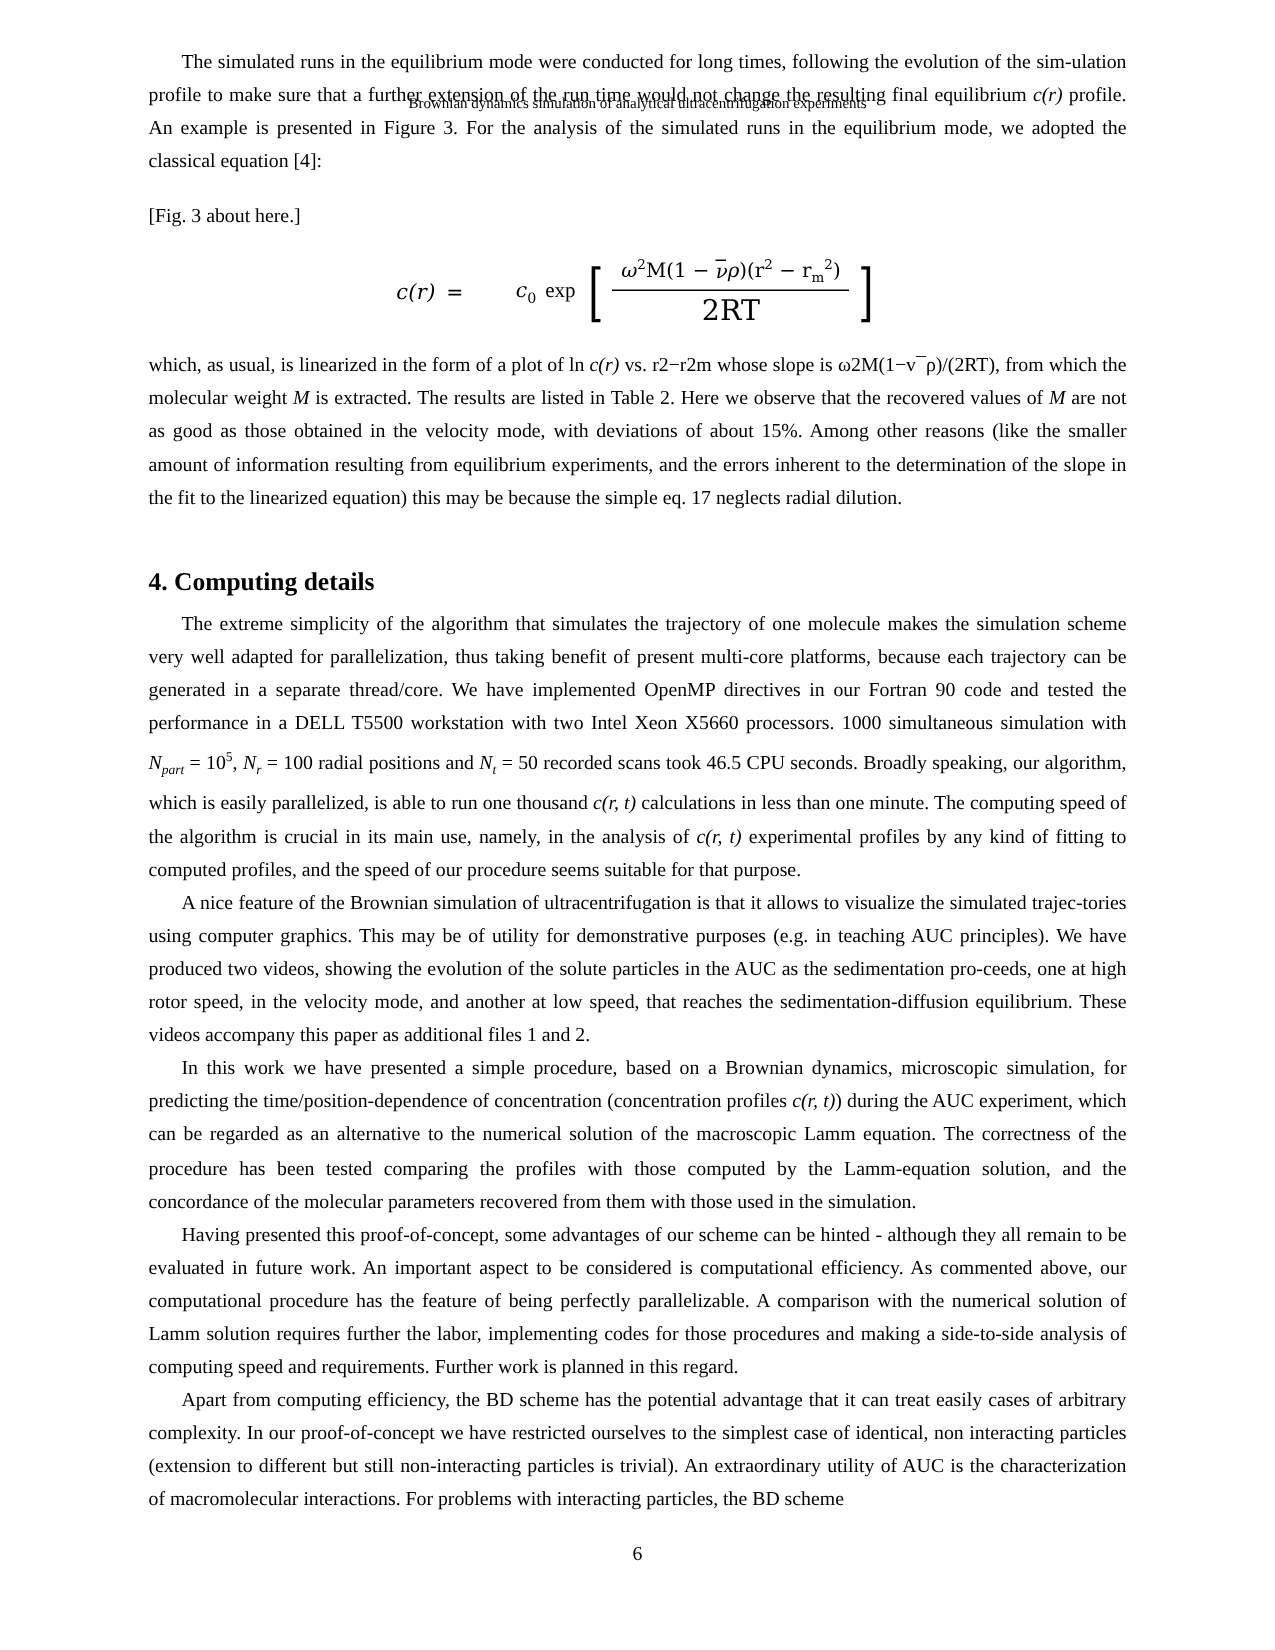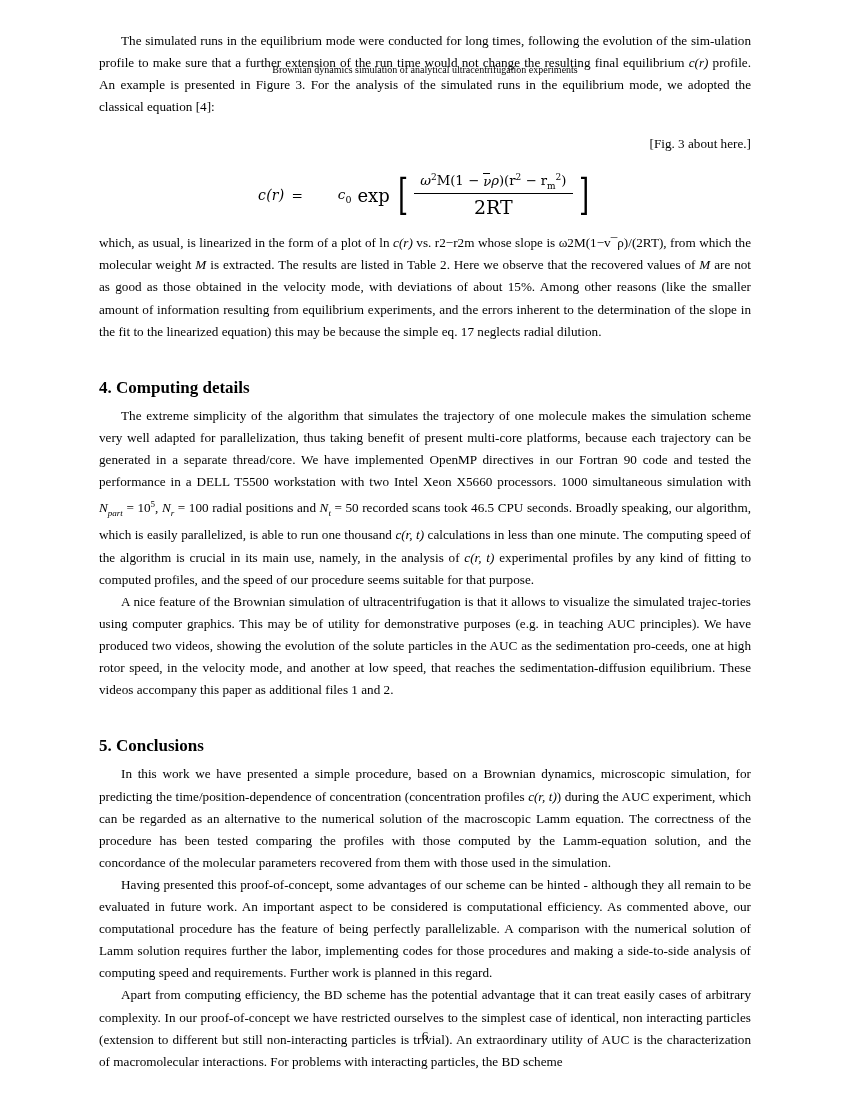--- a/index.html
+++ b/index.html
@@ -37,21 +37,21 @@
     text-indent: 22px;
     hyphens: manual;
   }
   p.body-par.first {
     margin-top: 30px;
   }
   p.no-indent {
     text-indent: 0;
   }
   .fig-note {
-    text-align: right;
+    text-align: left;
     font-size: 13.2px;
     margin-top: 18px;
     line-height: 1.2;
   }
   .equation-block {
     margin-top: 20px;
     margin-bottom: 14px;
     text-align: center;
     font-size: 13.6px;
   }
@@ -70,21 +70,22 @@
   .eq-eq {
     margin: 0 5px;
     font-style: normal;
   }
   .eq-c0 { font-style: italic; margin-left: 28px; }
   .eq-c0 sub { font-style: normal; font-size: 9.5px; }
   .eq-exp {
     font-style: normal;
     margin-left: 4px;
     margin-right: 3px;
-    font-size: 18px;
+    font-size: 14px;
+    font-family: Liberation Serif, serif;
   }
   .bracket {
     display: inline-block;
     font-size: 42px;
     line-height: 0.78;
     font-weight: 300;
     transform: scaleX(0.62);
     font-family: "DejaVu Serif", serif;
   }
   .frac {
@@ -172,21 +173,20 @@
     </div>
 
     <p class="body-par no-indent"><span>which, as usual, is linearized in the form of a plot of ln </span><span class="ital">c(r)</span><span> vs. r2−r2m whose slope is ω2M(1−v¯ρ)/(2RT), from which the molecular weight </span><span class="ital">M</span><span> is extracted. The results are listed in Table 2. Here we observe that the recovered values of </span><span class="ital">M</span><span> are not as good as those obtained in the velocity mode, with deviations of about 15%. Among other reasons (like the smaller amount of information resulting from equilibrium experiments, and the errors inherent to the determination of the slope in the fit to the linearized equation) this may be because the simple eq. 17 neglects radial dilution.</span></p>
 
     <h2 class="section-head">4.  Computing details</h2>
 
     <p class="body-par"><span>The extreme simplicity of the algorithm that simulates the trajectory of one molecule makes the simulation scheme very well adapted for parallelization, thus taking benefit of present multi-core platforms, because each trajectory can be generated in a separate thread/core. We have implemented OpenMP directives in our Fortran 90 code and tested the performance in a DELL T5500 workstation with two Intel Xeon X5660 processors. 1000 simultaneous simulation with </span><span class="ital">N</span><sub class="ital tiny">part</sub><span> = 10</span><sup class="tiny">5</sup><span>, </span><span class="ital">N</span><sub class="ital tiny">r</sub><span> = 100 radial positions and </span><span class="ital">N</span><sub class="ital tiny">t</sub><span> = 50 recorded scans took 46.5 CPU seconds. Broadly speaking, our algorithm, which is easily parallelized, is able to run one thousand </span><span class="ital">c(r, t)</span><span> calculations in less than one minute. The computing speed of the algorithm is crucial in its main use, namely, in the analysis of </span><span class="ital">c(r, t)</span><span> experimental profiles by any kind of fitting to computed profiles, and the speed of our procedure seems suitable for that purpose.</span></p>
 
     <p class="body-par">A nice feature of the Brownian simulation of ultracentrifugation is that it allows to visualize the simulated trajec-tories using computer graphics. This may be of utility for demonstrative purposes (e.g. in teaching AUC principles). We have produced two videos, showing the evolution of the solute particles in the AUC as the sedimentation pro-ceeds, one at high rotor speed, in the velocity mode, and another at low speed, that reaches the sedimentation-diffusion equilibrium. These videos accompany this paper as additional files 1 and 2.</p>
 
-    <h2 class="section-head">5.  Conclusions</h2>
 
     <p class="body-par"><span>In this work we have presented a simple procedure, based on a Brownian dynamics, microscopic simulation, for predicting the time/position-dependence of concentration (concentration profiles </span><span class="ital">c(r, t)</span><span>) during the AUC experiment, which can be regarded as an alternative to the numerical solution of the macroscopic Lamm equation. The correctness of the procedure has been tested comparing the profiles with those computed by the Lamm-equation solution, and the concordance of the molecular parameters recovered from them with those used in the simulation.</span></p>
 
     <p class="body-par">Having presented this proof-of-concept, some advantages of our scheme can be hinted - although they all remain to be evaluated in future work. An important aspect to be considered is computational efficiency. As commented above, our computational procedure has the feature of being perfectly parallelizable. A comparison with the numerical solution of Lamm solution requires further the labor, implementing codes for those procedures and making a side-to-side analysis of computing speed and requirements. Further work is planned in this regard.</p>
 
     <p class="body-par">Apart from computing efficiency, the BD scheme has the potential advantage that it can treat easily cases of arbitrary complexity. In our proof-of-concept we have restricted ourselves to the simplest case of identical, non interacting particles (extension to different but still non-interacting particles is trivial). An extraordinary utility of AUC is the characterization of macromolecular interactions. For problems with interacting particles, the BD scheme</p>
 
   </div>
 
   <div class="page-number">6</div>

